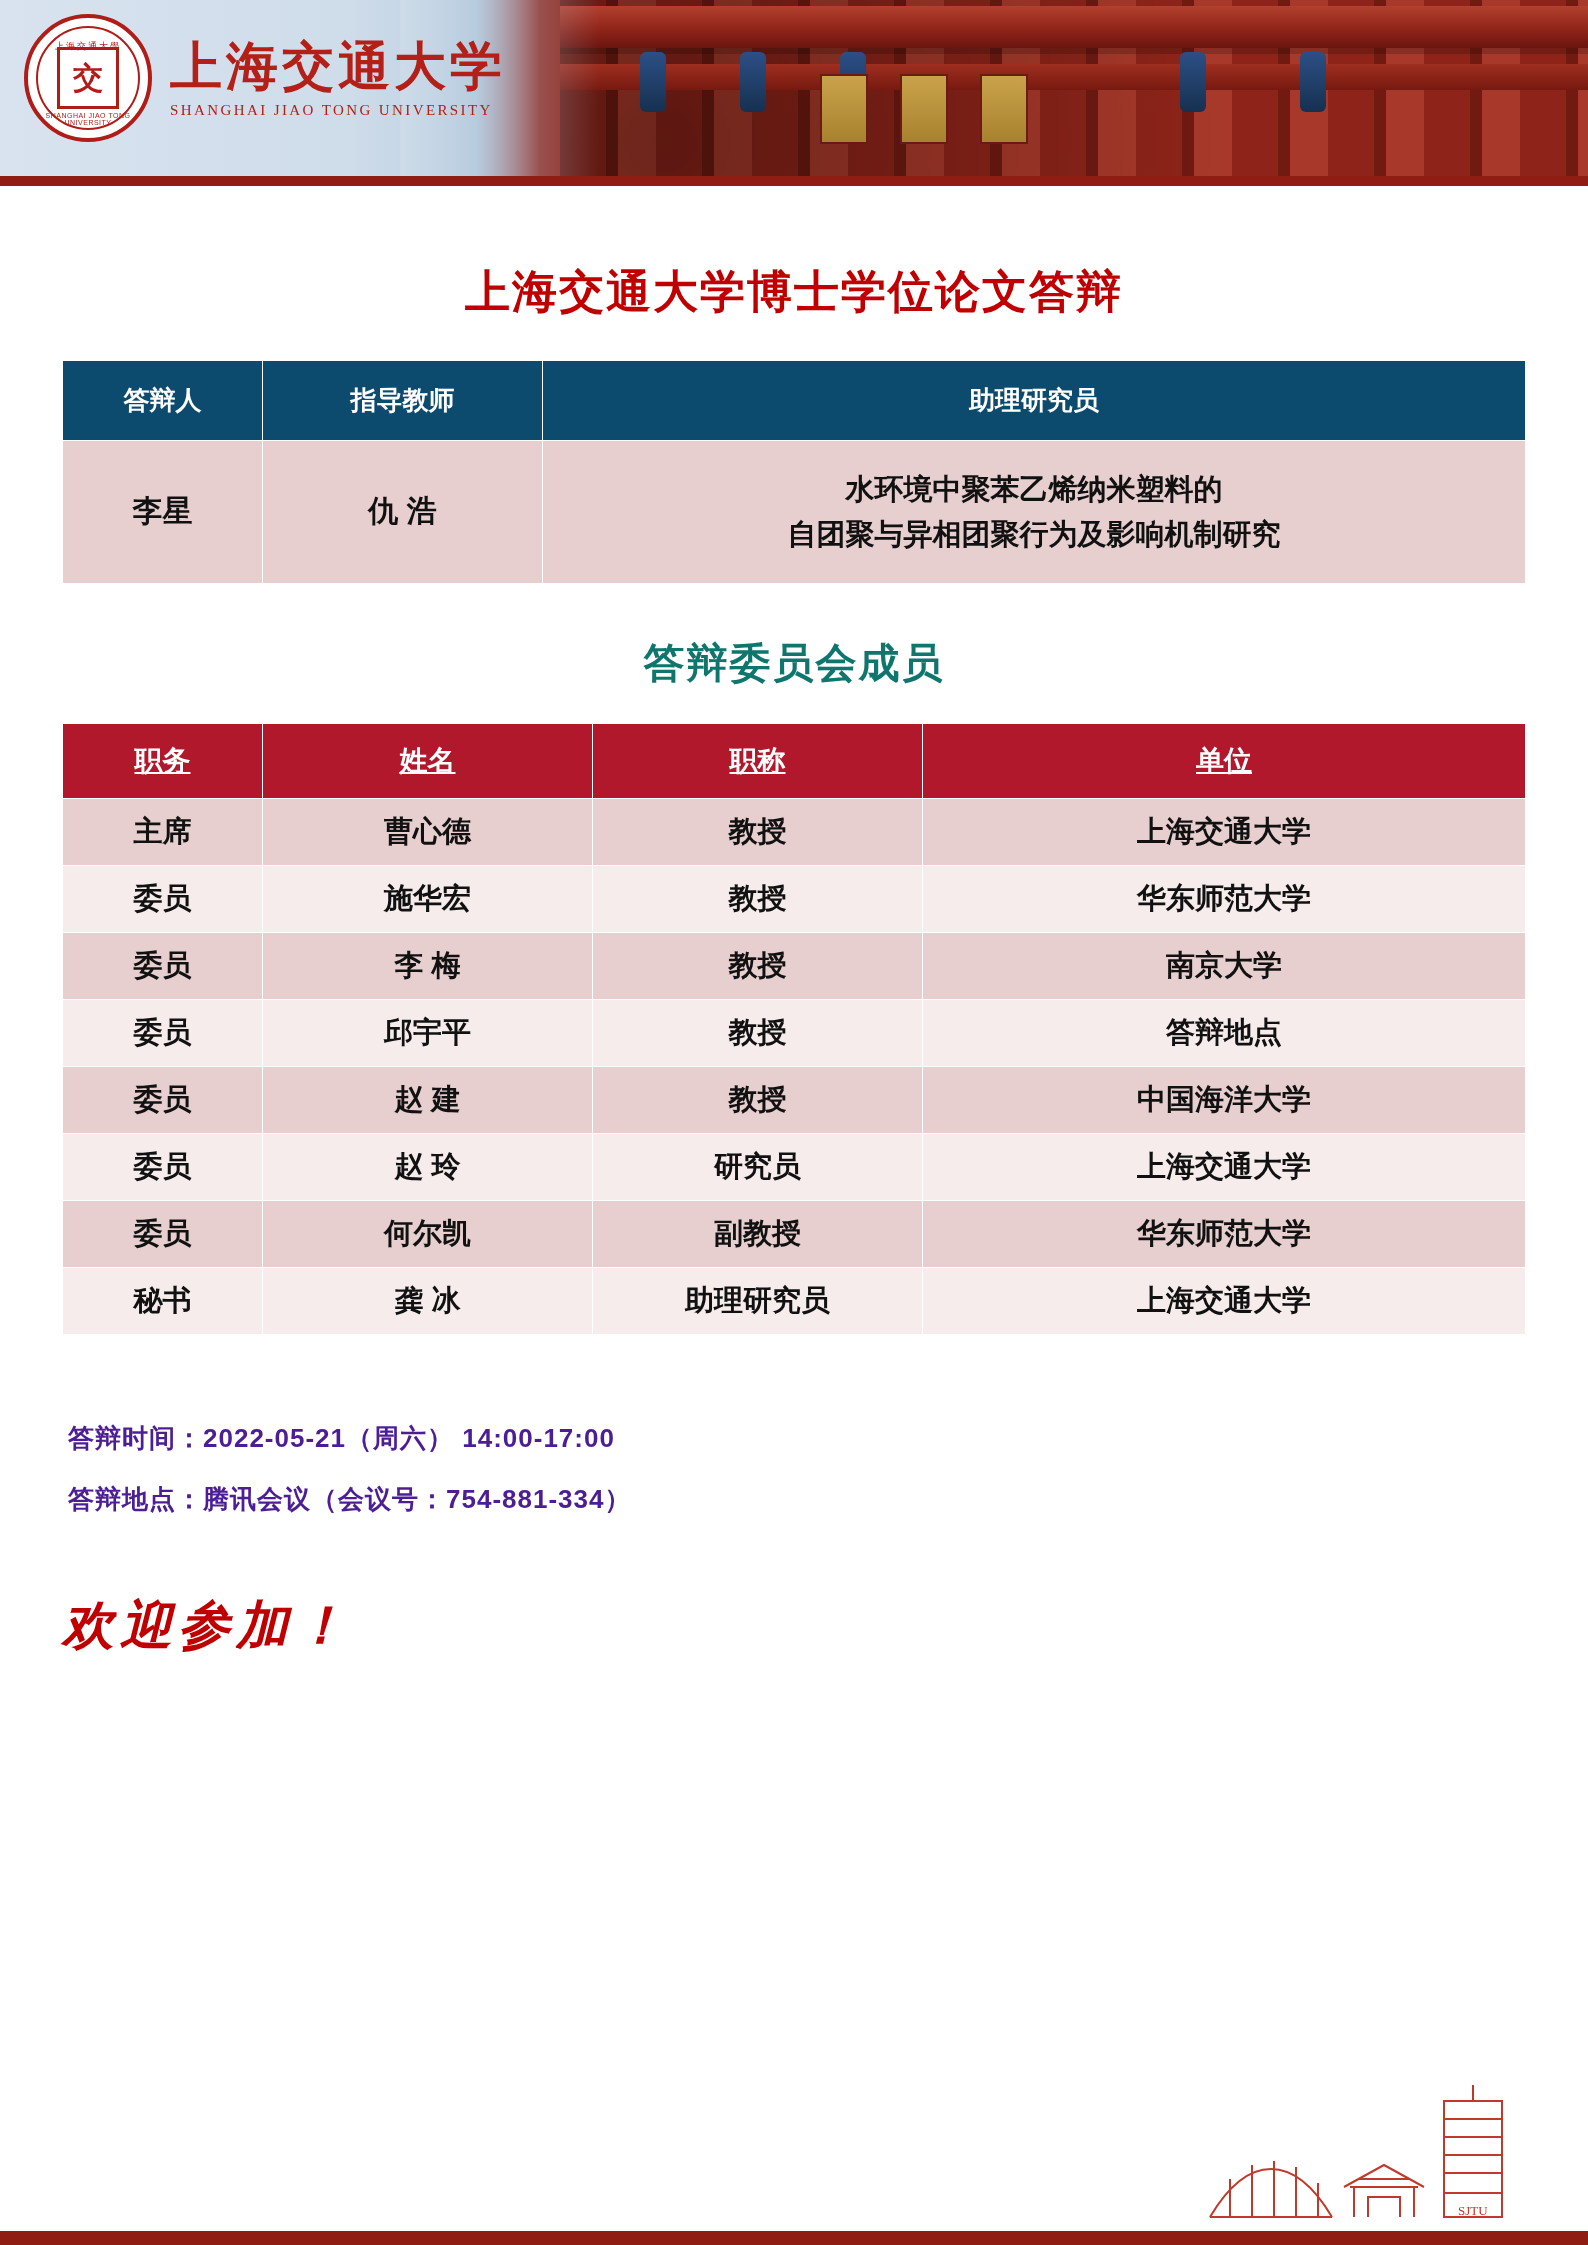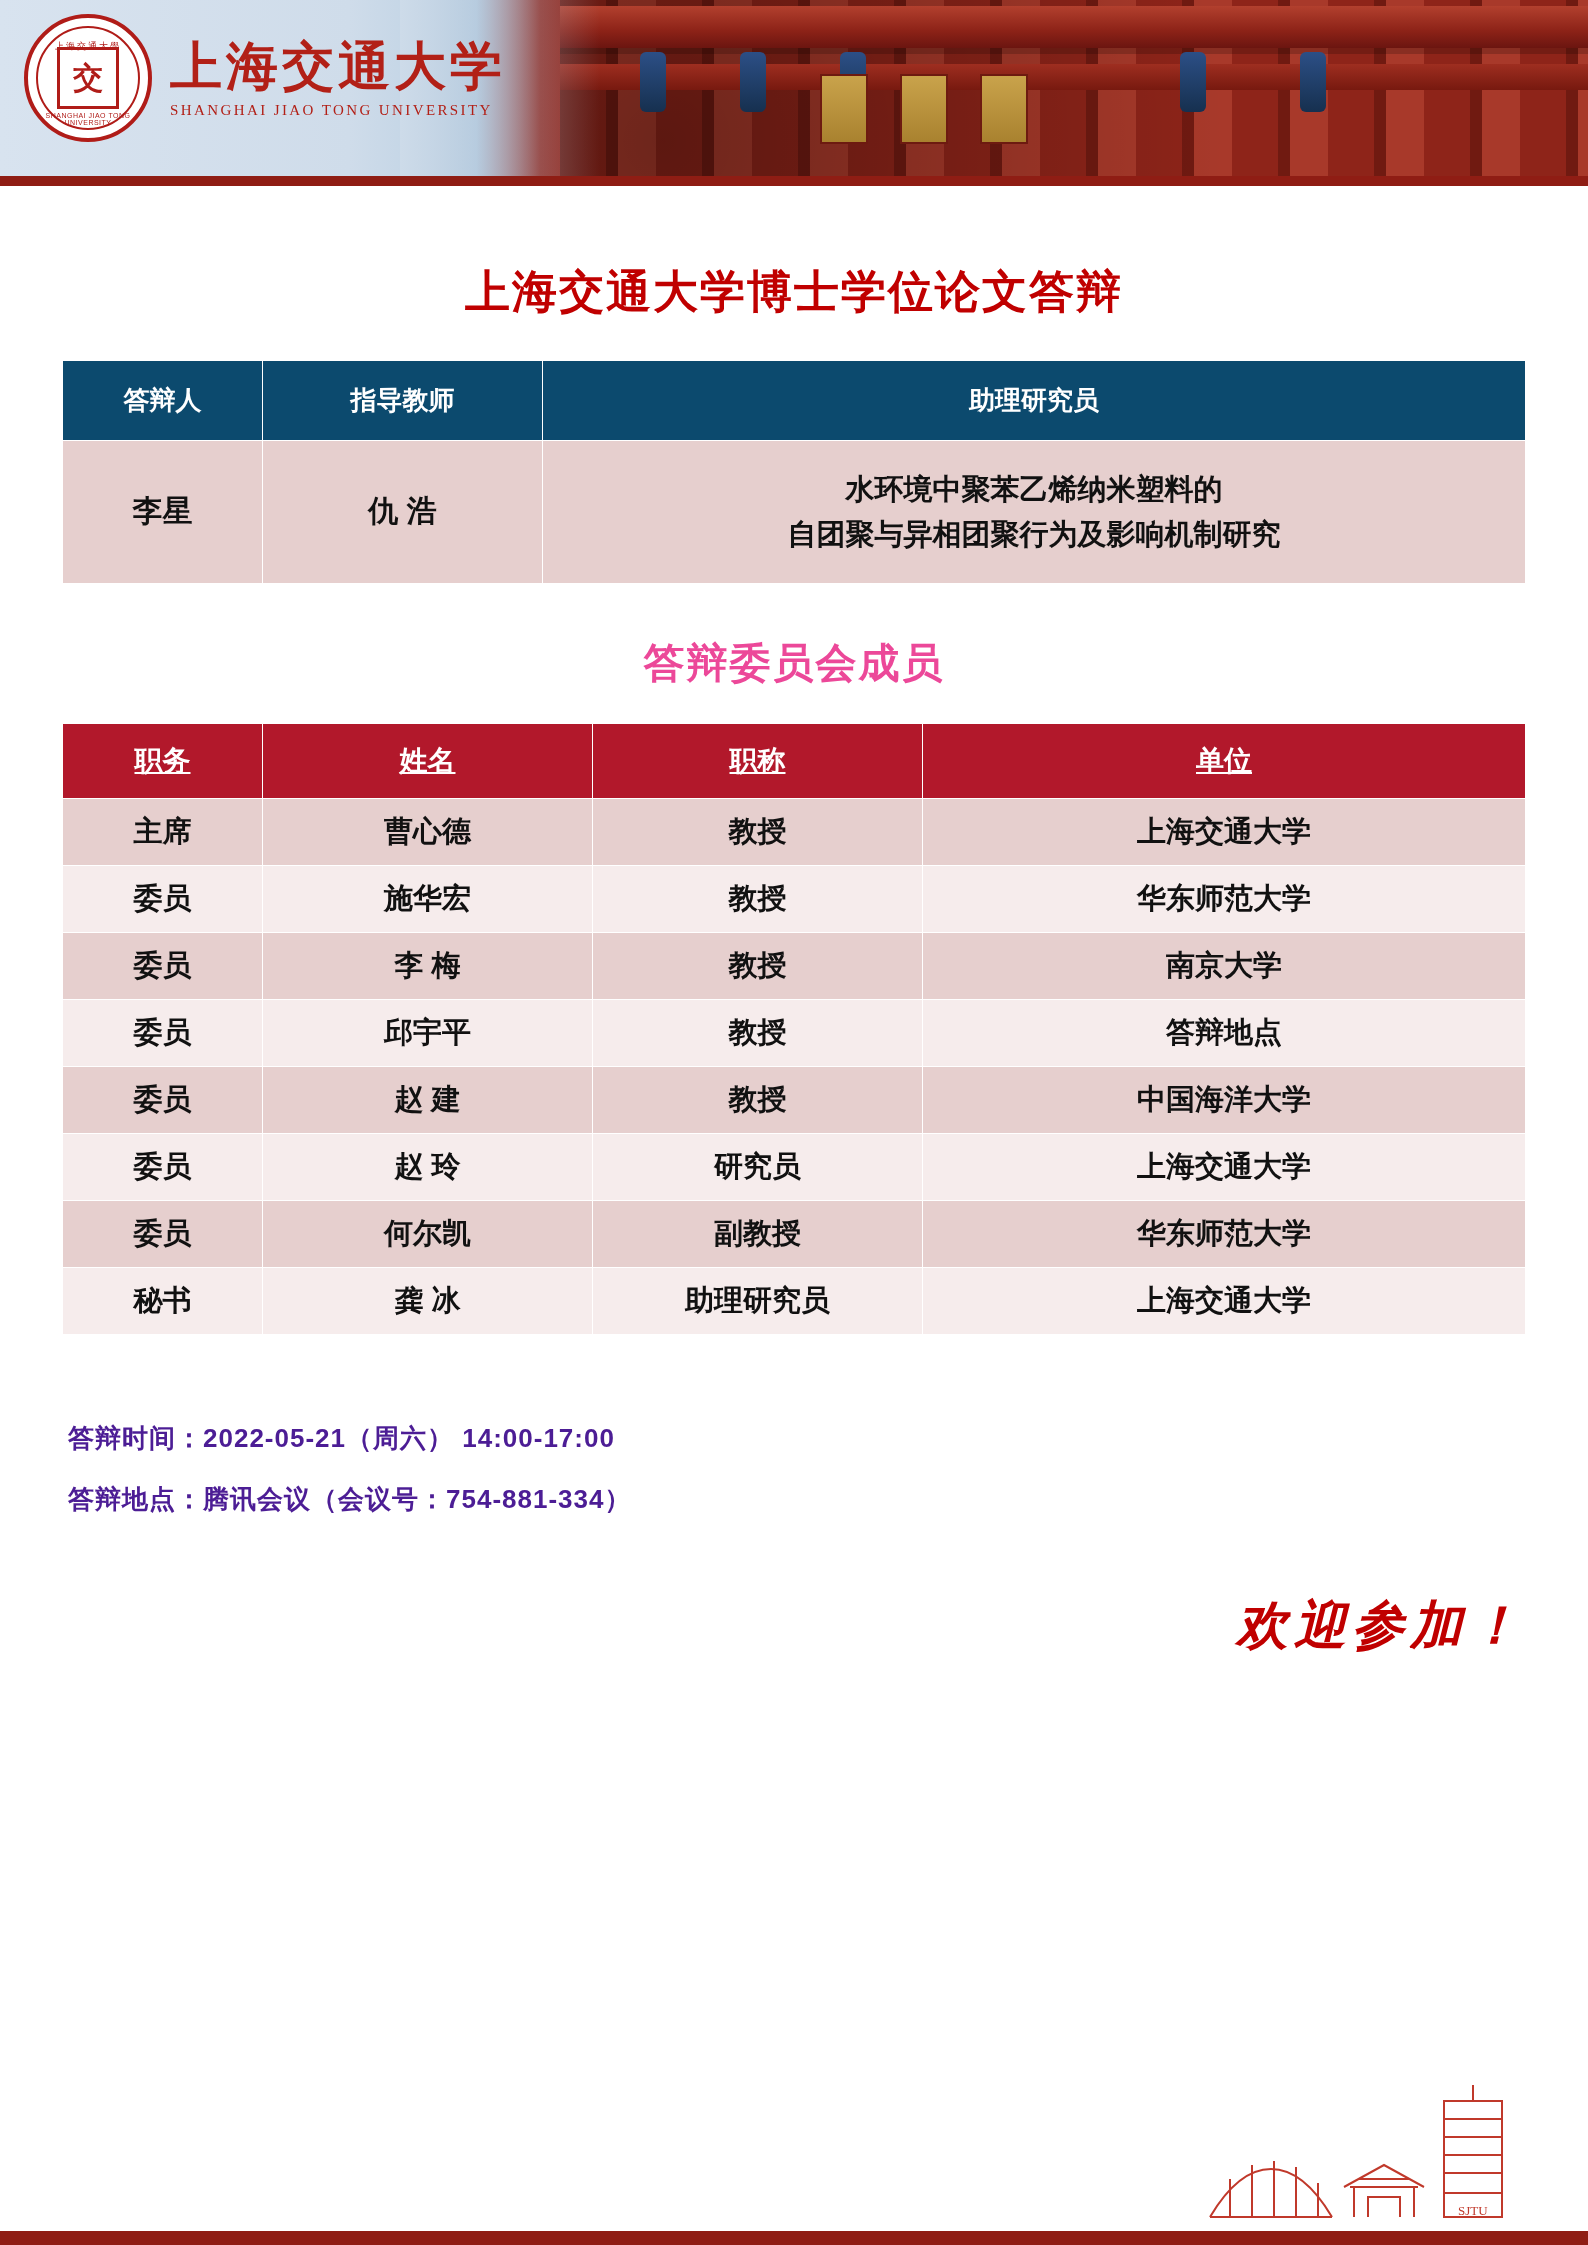--- a/index.html
+++ b/index.html
@@ -197,21 +197,21 @@
     padding: 26px 8px;
     border: 1px solid #ffffff;
   }
   .t1 td.title-cell {
     font-size: 29px;
     line-height: 1.55;
   }
 
   .section-title {
     text-align: center;
-    color: #ec4899;
+    color: #0f766e;
     font-size: 41px;
     font-weight: bold;
     letter-spacing: 2px;
     margin-top: 52px;
     margin-bottom: 32px;
   }
 
   .t2 th {
     background: #b2182b;
     color: #ffffff;
@@ -239,21 +239,21 @@
   .info-line {
     font-size: 26px;
     font-weight: bold;
     color: #4c1d95;
     letter-spacing: 1px;
     margin-bottom: 26px;
   }
 
   .welcome {
     margin-top: 74px;
-    text-align: right;
+    text-align: left;
     color: #c00000;
     font-size: 52px;
     font-weight: bold;
     font-family: Liberation Mono, monospace;
     font-style: italic;
     letter-spacing: 6px;
   }
 
   
   .footer-art {

